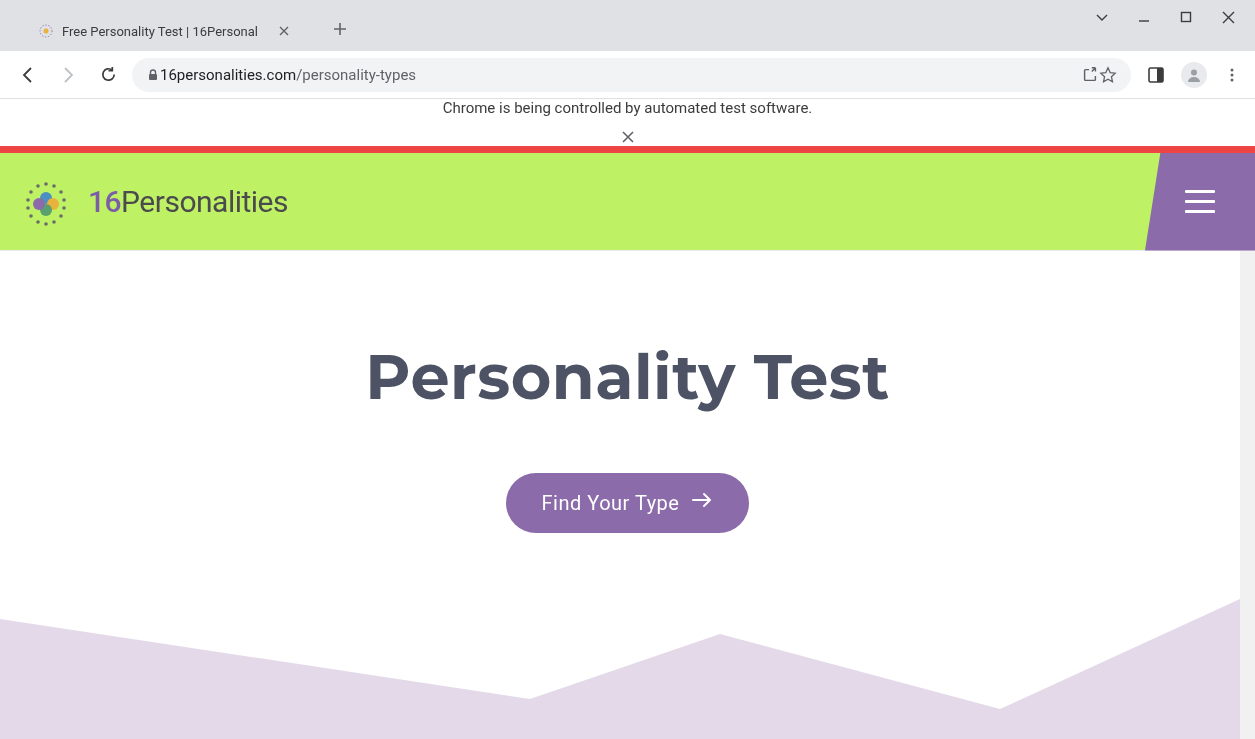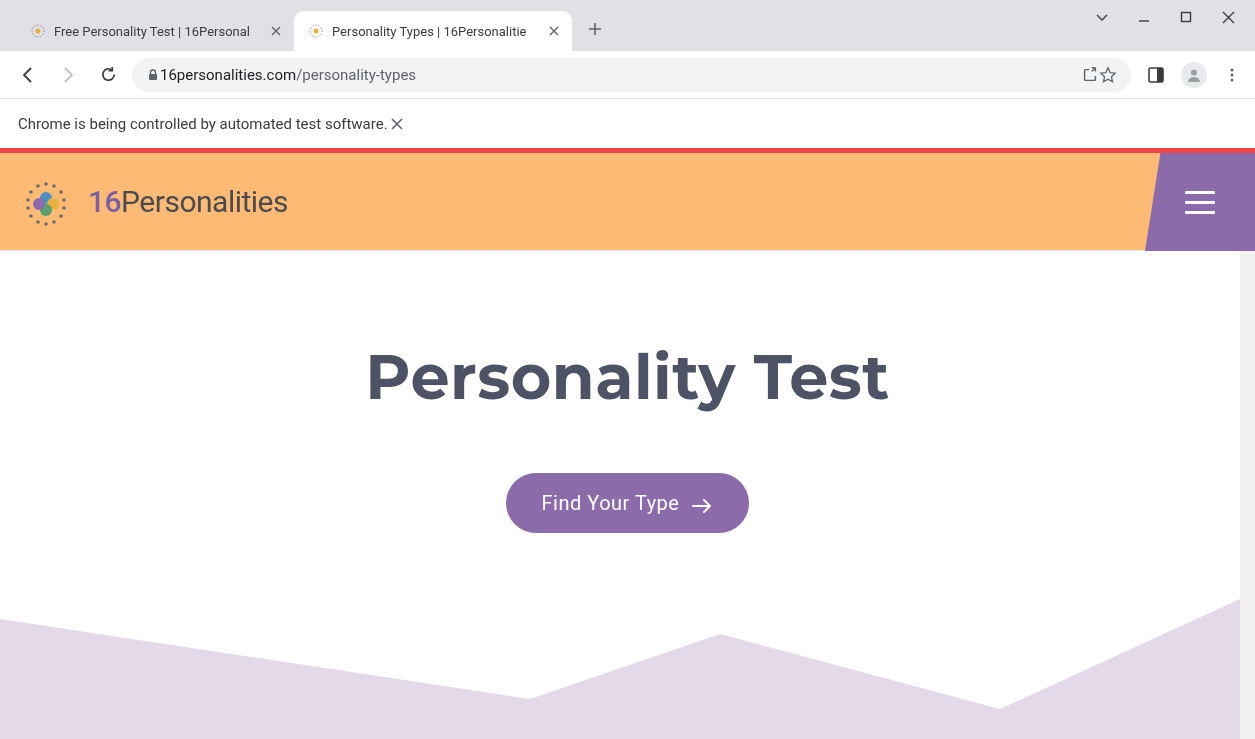--- a/index.html
+++ b/index.html
@@ -1,20 +1,20 @@
 <!DOCTYPE html>
 <html><head>
   <meta charset="utf-8">
   <style>
     * { margin: 0; padding: 0; box-sizing: border-box; }
     body { font-family: -apple-system, BlinkMacSystemFont, "Segoe UI", Roboto, sans-serif; width:1255px; height:739px; overflow:hidden; background:#fff; position:relative; }
 
     
     .chrome-top { background:#dfe1e5; height:51px; display:flex; align-items:flex-end; }
-    .tabs { display:flex; align-items:center; gap:0; padding-left:16px; flex:1; }
+    .tabs { display:flex; align-items:center; gap:15px; padding-left:24px; flex:1; }
     .tab { display:flex; align-items:center; gap:8px; padding:9px 10px 9px 14px; font-size:13px; color:#3c3c3c; width:278px; height:40px; position:relative; }
     .tab.active { background:#fff; border-radius:10px 10px 0 0; }
     .tab.inactive { background:transparent; }
     .tab .favicon { width:16px; height:16px; display:inline-flex; align-items:center; justify-content:center; }
     .tab .title { flex:1; white-space:nowrap; overflow:hidden; text-overflow:clip; }
     .tab .close { width:16px; height:16px; display:inline-flex; align-items:center; justify-content:center; color:#5f6368; cursor:pointer; }
     .newtab { width:30px; height:30px; display:inline-flex; align-items:center; justify-content:center; color:#5f6368; margin-left:8px; margin-bottom:5px; cursor:pointer; }
     .window-controls { display:flex; gap:24px; padding:8px 18px 0 0; align-items:flex-start; height:100%; }
     .window-controls .wc { width:18px; height:18px; display:inline-flex; align-items:center; justify-content:center; color:#3c3c3c; cursor:pointer; }
 
@@ -22,37 +22,37 @@
     .nav-btn { width:32px; height:32px; display:inline-flex; align-items:center; justify-content:center; color:#5f6368; border-radius:50%; cursor:pointer; }
     .nav-btn.disabled { color:#bdc1c6; cursor:default; }
     .omnibox { flex:1; background:#f1f3f4; border-radius:20px; height:34px; display:flex; align-items:center; padding:0 14px; color:#202124; font-size:15px; }
     .omnibox .lock { color:#5f6368; }
     .omnibox .url { flex:1; }
     .omnibox .url .path { color:#5f6368; }
     .right-icons { display:flex; align-items:center; gap:14px; padding-left:6px; }
     .right-icons .ic { width:22px; height:22px; display:inline-flex; align-items:center; justify-content:center; color:#5f6368; cursor:pointer; }
     .avatar-circle { width:26px; height:26px; border-radius:50%; background:#e8eaed; display:inline-flex; align-items:center; justify-content:center; color:#5f6368; }
 
-    .info-bar { background:#fff; height:54px; display:flex; align-items:center; justify-content:flex-start; padding:0 18px; font-size:15px; color:#3c3c3c; border-bottom:5px solid #ef4444; }
+    .info-bar { background:#fff; height:54px; display:flex; align-items:center; justify-content:space-between; padding:0 18px; font-size:15px; color:#3c3c3c; border-bottom:7px solid #ef4444;flex-direction:column; }
     .info-bar .close-info { width:18px; height:18px; display:inline-flex; align-items:center; justify-content:center; color:#5f6368; cursor:pointer; }
 
     
     .page { position:relative; height:calc(739px - 51px - 48px - 54px); overflow:hidden; }
-    .site-header { height:98px; display:flex; justify-content:space-between; padding-left:18px; border-bottom:1px solid #eceaee; background:#fdba74; position:relative; z-index:3; }
+    .site-header { height:98px; display:flex; align-items:center; justify-content:space-between; padding-left:18px; border-bottom:1px solid #eceaee; background:#bef264; position:relative; z-index:3; }
     .logo { display:flex; align-items:center; gap:14px; }
     .logo-mark { width:56px; height:56px; position:relative; }
     .logo-text { font-size:30px; font-weight:400; color:#4b4a4d; letter-spacing:-0.5px; }
     .logo-text .six { color:#7b5ea7; font-weight:500; }
     .menu-btn { width:110px; height:98px; background:#8b6baa; display:flex; align-items:center; justify-content:center; cursor:pointer; clip-path: polygon(14% 0, 100% 0, 100% 100%, 0% 100%); }
     .menu-btn .bars { display:flex; flex-direction:column; gap:7px; }
     .menu-btn .bars span { width:30px; height:3px; background:#fff; border-radius:1px; }
 
     .hero { text-align:center; padding-top:88px; position:relative; z-index:2; }
     .hero h1 { font-size:62px; font-weight:700; color:#4d5365; letter-spacing:0.5px; font-family:"Montserrat","Segoe UI",sans-serif; }
-    .cta { display:inline-flex; align-items:flex-end; gap:12px; margin-top:58px; background:#8b6baa; color:#fff; font-size:20px; font-weight:400; padding:18px 36px; border-radius:40px; cursor:pointer; letter-spacing:0.5px; }
+    .cta { display:inline-flex; align-items:flex-start; gap:12px; margin-top:58px; background:#8b6baa; color:#fff; font-size:20px; font-weight:400; padding:18px 36px; border-radius:40px; cursor:pointer; letter-spacing:0.5px; }
 
     .wave { position:absolute; left:0; right:0; bottom:0; height:160px; z-index:1; }
 
     
     .sb-track { position:absolute; right:0; top:153px; width:15px; height:calc(739px - 153px); background:#f1f1f1; }
     .sb-thumb { position:absolute; right:0; top:153px; width:15px; height:90px; background:#c7c7c7; border-radius:0; }
 
     svg { display:block; }
   </style>
 </head>
@@ -61,34 +61,20 @@
 <div class="chrome-top">
   <div class="tabs">
     <div class="tab inactive">
       <span class="favicon">
         <svg width="16" height="16" viewBox="0 0 16 16">
             <circle cx="8" cy="8" r="6" fill="none" stroke="#8b6baa" stroke-width="1" stroke-dasharray="1.2 1.8"></circle>
             <circle cx="8" cy="8" r="2.5" fill="#e8b23c"></circle>
           </svg>
       </span>
       <span class="title">Free Personality Test | 16Personal</span>
-      <span class="close">
-        <svg width="10" height="10" viewBox="0 0 10 10">
-            <path d="M1 1 L9 9 M9 1 L1 9" stroke="#5f6368" stroke-width="1.4"></path>
-          </svg>
-      </span>
-    </div>
-    <div class="tab active">
-      <span class="favicon">
-        <svg width="16" height="16" viewBox="0 0 16 16">
-            <circle cx="8" cy="8" r="6" fill="none" stroke="#8b6baa" stroke-width="1" stroke-dasharray="1.2 1.8"></circle>
-            <circle cx="8" cy="8" r="2.5" fill="#e8b23c"></circle>
-          </svg>
-      </span>
-      <span class="title">Personality Types | 16Personalitie</span>
       <span class="close">
         <svg width="10" height="10" viewBox="0 0 10 10">
             <path d="M1 1 L9 9 M9 1 L1 9" stroke="#5f6368" stroke-width="1.4"></path>
           </svg>
       </span>
     </div>
     <div class="newtab">
       <svg width="14" height="14" viewBox="0 0 14 14">
           <path d="M7 1 V13 M1 7 H13" stroke="#5f6368" stroke-width="1.6"></path>
         </svg>

